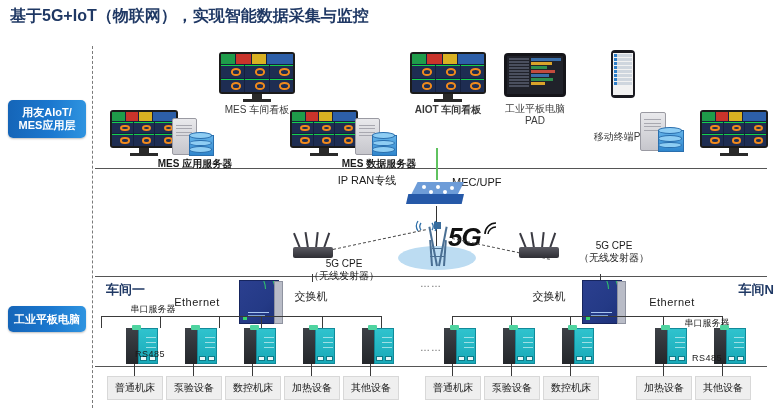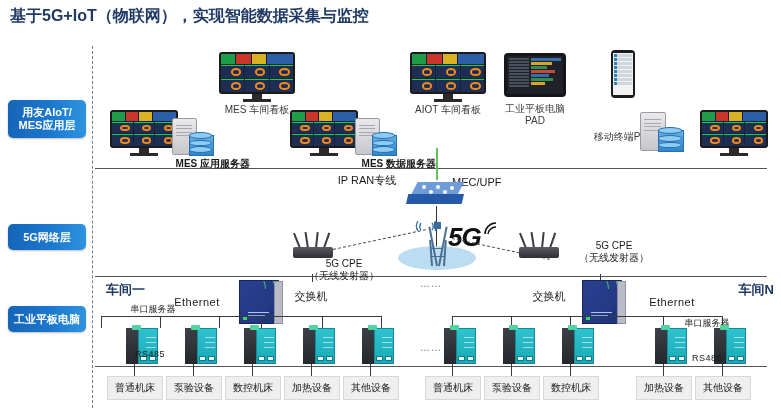--- a/index.html
+++ b/index.html
@@ -20,21 +20,21 @@
   
   .pill{position:absolute;left:8px;width:78px;border-radius:5px;
         background:linear-gradient(90deg,#1565b8 0%,#1b78cf 55%,#2f94e0 100%);
         color:#ffffff;font-weight:bold;font-size:11px;line-height:13px;
         display:flex;align-items:center;justify-content:center;text-align:center;
         box-shadow:0 1px 2px rgba(0,0,0,.25);}
 
   
   .lbl{position:absolute;font-size:10px;color:#1a1a1a;white-space:nowrap;
        text-align:center;line-height:12px;}
-  .lbl.b{font-weight:bold;text-align:right;}
+  .lbl.b{font-weight:bold;}
   .lbl.blue{color:#1F3864;font-weight:bold;font-size:13px;}
   .lbl.maroon{color:#7b1b1b;font-weight:bold;}
   .lbl.g{color:#3a3a3a;}
   .ell{position:absolute;font-size:10px;color:#666;letter-spacing:1px;}
 
   
   .mon{position:absolute;}
   .mon .bez{background:#1b1b1b;border-radius:3px;padding:2px;box-sizing:border-box;
             width:100%;height:100%;}
   .mon .scr{background:#15213f;width:100%;height:100%;box-sizing:border-box;
@@ -147,23 +147,20 @@
   <div class="vdash"></div>
 
   <div class="hline" style="top:168px;width:672px;"></div>
   <div class="hline" style="top:276px;width:672px;"></div>
   <div class="hline" style="top:366px;width:672px;"></div>
 
   <div class="pill" style="top:100px;height:38px;">
     <span style="white-space:pre-line;">用友AIoT/
 MES应用层</span>
   </div>
-  <div class="pill" style="top:224px;height:26px;">
-    <span style="white-space:pre-line;">5G网络层</span>
-  </div>
   <div class="pill" style="top:306px;height:26px;">
     <span style="white-space:pre-line;">工业平板电脑</span>
   </div>
 
   <div class="mon" style="left:219px;top:52px;width:76px;height:42px;">
     <div class="bez">
       <div class="scr">
         <div class="trow">
           <i style="background:#1f9c4a;"></i>
           <i style="background:#c9342b;"></i>
@@ -228,21 +225,21 @@
             </i>
           <i>
               <b class="gauge"></b>
             </i>
         </div>
       </div>
     </div>
   </div>
   <div style="position:absolute;left:443px;top:94px;width:10px;height:5px;background:#2a2a2a;"></div>
   <div style="position:absolute;left:434px;top:99px;width:28px;height:3px;background:#2a2a2a;"></div>
-  <div class="lbl g" style="left:404px;top:104px;width:88px;">AIOT 车间看板</div>
+  <div class="lbl g" style="left:404px;top:104px;width:88px;font-weight:bold;">AIOT 车间看板</div>
 
   <div class="tablet" style="left:504px;top:53px;width:62px;height:44px;">
     <div class="scr">
       <div class="col-l">
         <span></span>
           <span></span>
           <span></span>
           <span></span>
           <span></span>
         <span></span>

